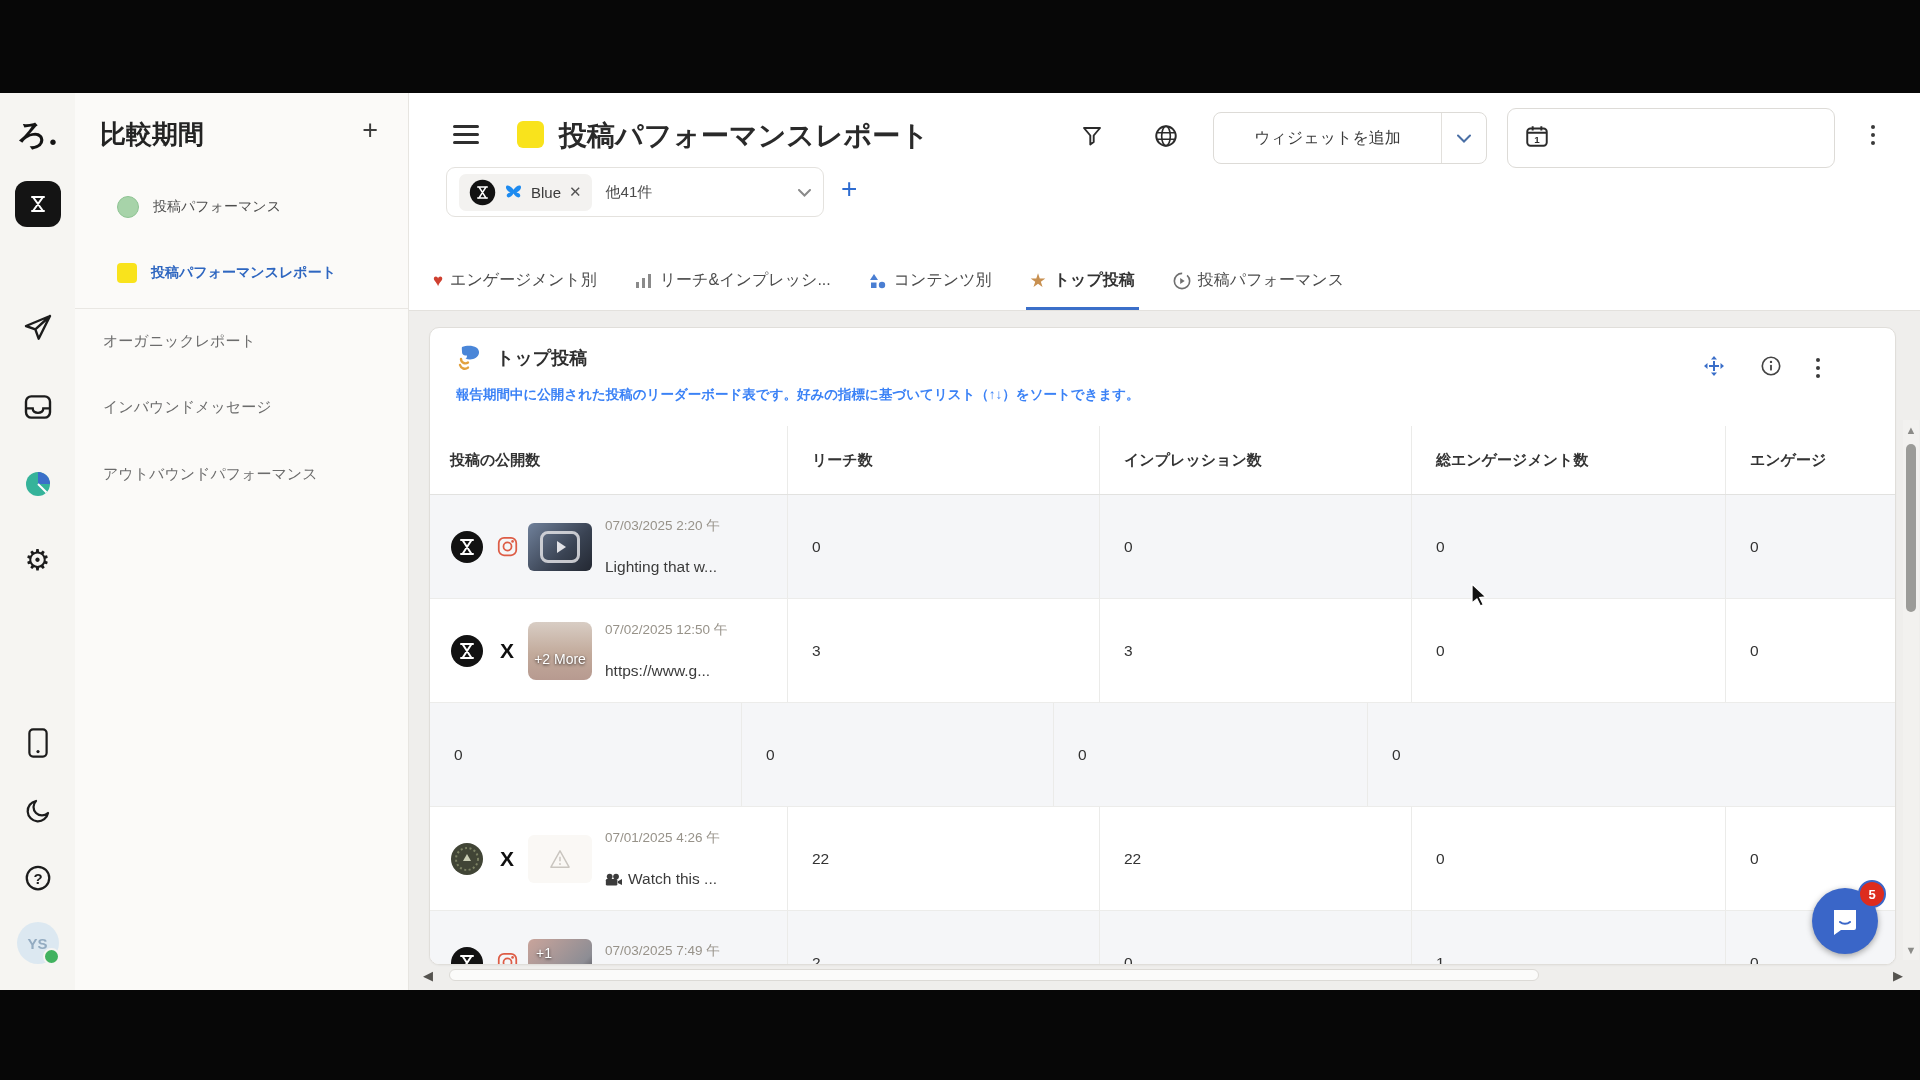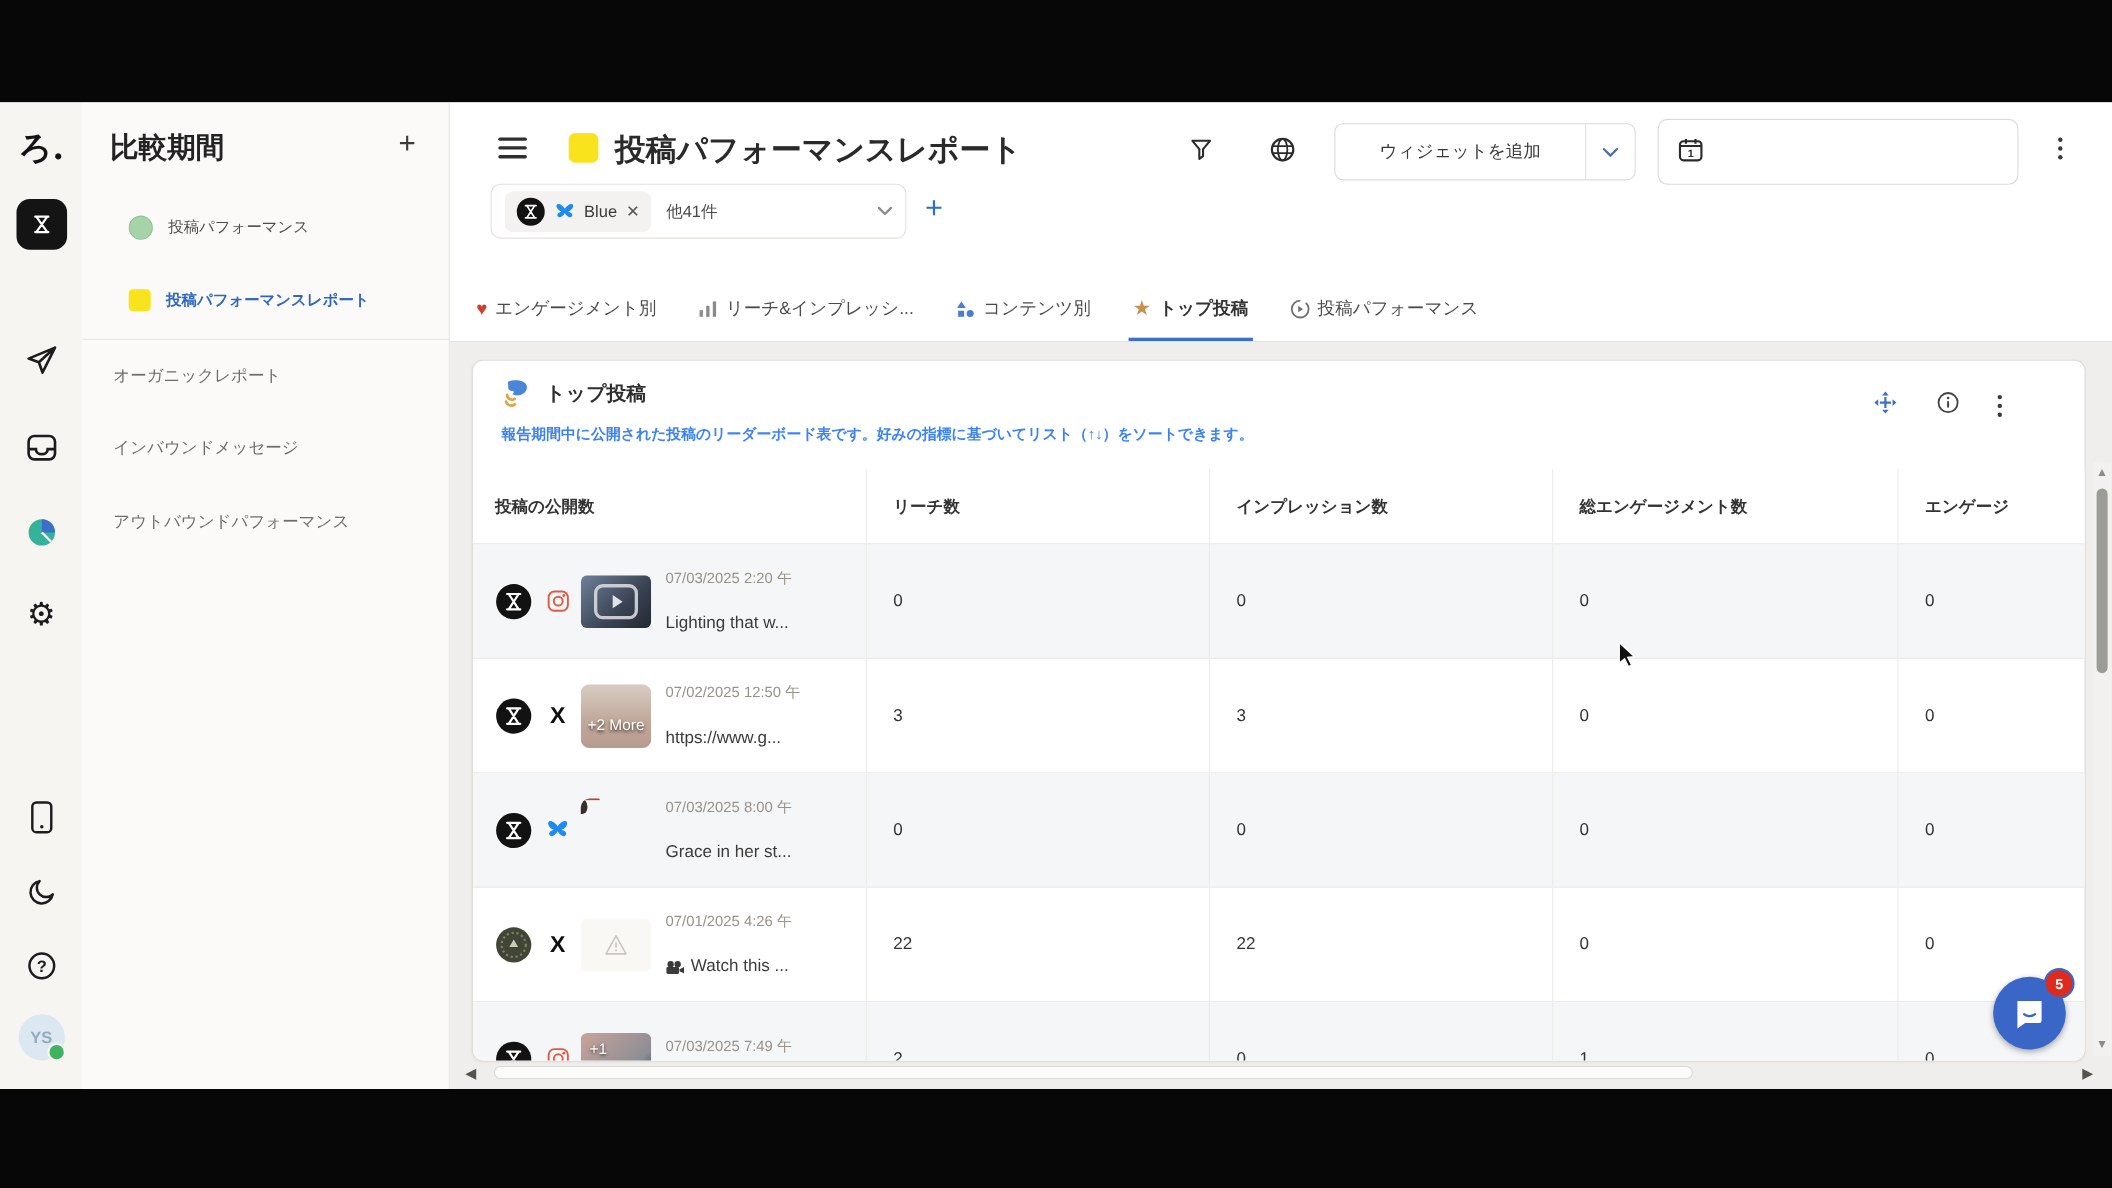--- a/index.html
+++ b/index.html
@@ -437,38 +437,20 @@
                 </div>
               <div class="tc c4">
                   <span class="num">0</span>
                 </div>
               <div class="tc c5">
                   <span class="num">0</span>
                 </div>
             </div>
 
             <div class="trow alt">
-              <div class="tc c1">
-                <svg class="pavatar" viewBox="0 0 34 34">
-                    <circle cx="17" cy="17" r="16" fill="#121212"></circle>
-                    <path d="M11 10h12M11 24h12M12.5 10l9 14M21.5 10l-9 14" stroke="#fff" stroke-width="2" stroke-linecap="round"></path>
-                  </svg>
-                <span class="netic">
-                  <svg width="22" height="19" viewBox="0 0 24 21">
-                      <path d="M12 7C10 3.2 5 .4 3.2 2 1.5 3.5 2.6 8.3 8.2 10.5 4.6 11 2.3 13.7 4 15.9c1.8 2.3 6-0.2 8-4 2 3.8 6.2 6.3 8 4 1.7-2.2-.6-4.9-4.2-5.4C21.4 8.3 22.5 3.5 20.8 2 19 .4 14 3.2 12 7z" fill="#1d8bf0"></path>
-                    </svg>
-                </span>
-                <span class="thumb tall"><span class="th-cape"><span class="head"></span><span class="cape"></span></span></span>
-                <span class="postmeta">
-                  <span class="pdate" style="display:block">07/03/2025 8:00 午</span>
-                  <span class="ptitle">
-                      <span>Grace in her st...</span>
-                    </span>
-                </span>
-              </div>
               <div class="tc c2">
                   <span class="num">0</span>
                 </div>
               <div class="tc c3">
                   <span class="num">0</span>
                 </div>
               <div class="tc c4">
                   <span class="num">0</span>
                 </div>
               <div class="tc c5">

